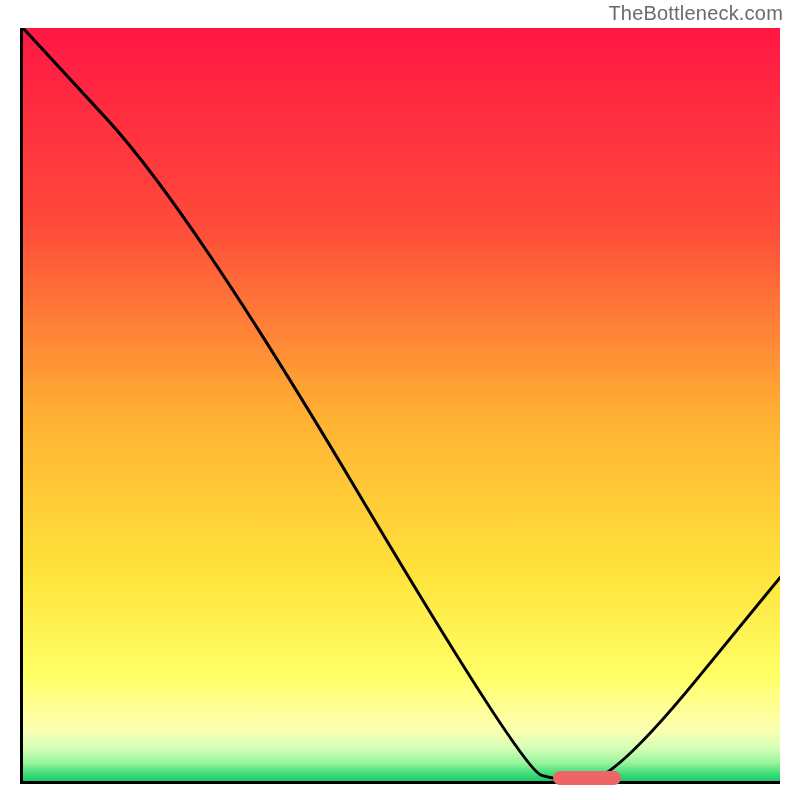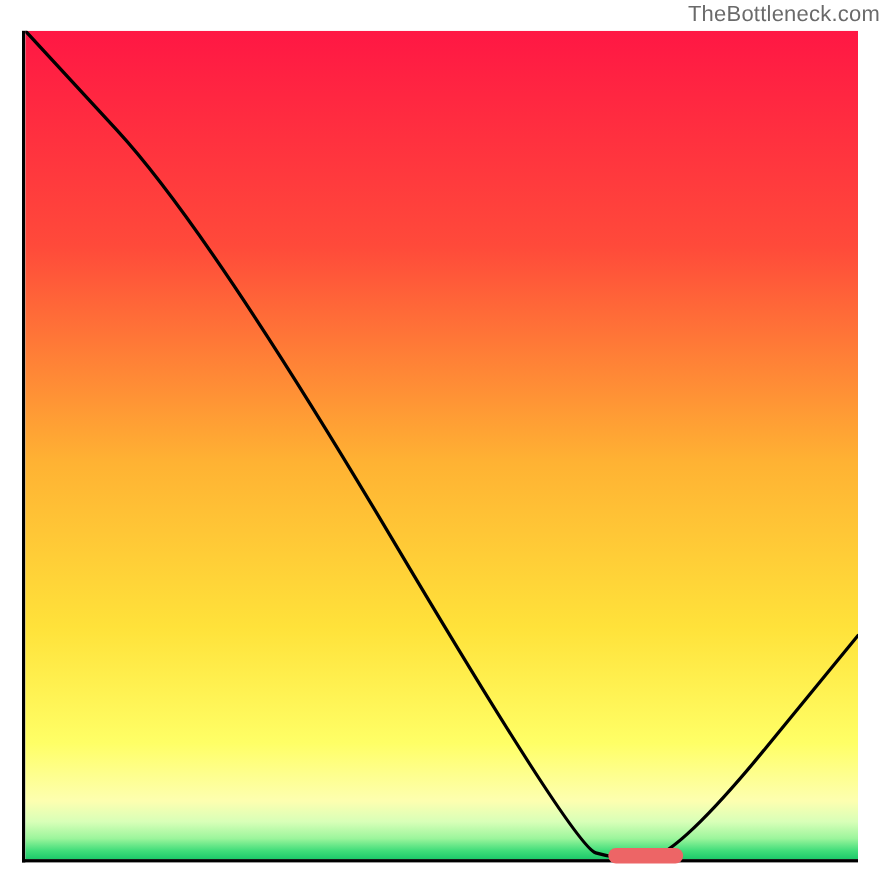--- a/index.html
+++ b/index.html
@@ -7,21 +7,21 @@
     padding: 0;
     width: 800px;
     height: 800px;
     overflow: hidden;
     background: #ffffff;
     font-family: Arial, Helvetica, sans-serif;
   }
   .watermark {
     position: absolute;
     top: 2px;
-    right: 0;
+    right: 17px;
     color: #6a6a6a;
     font-size: 20px;
     font-weight: 500;
     letter-spacing: 0.2px;
     z-index: 3;
   }
   .frame {
     position: absolute;
     left: 20px;
     top: 28px;

